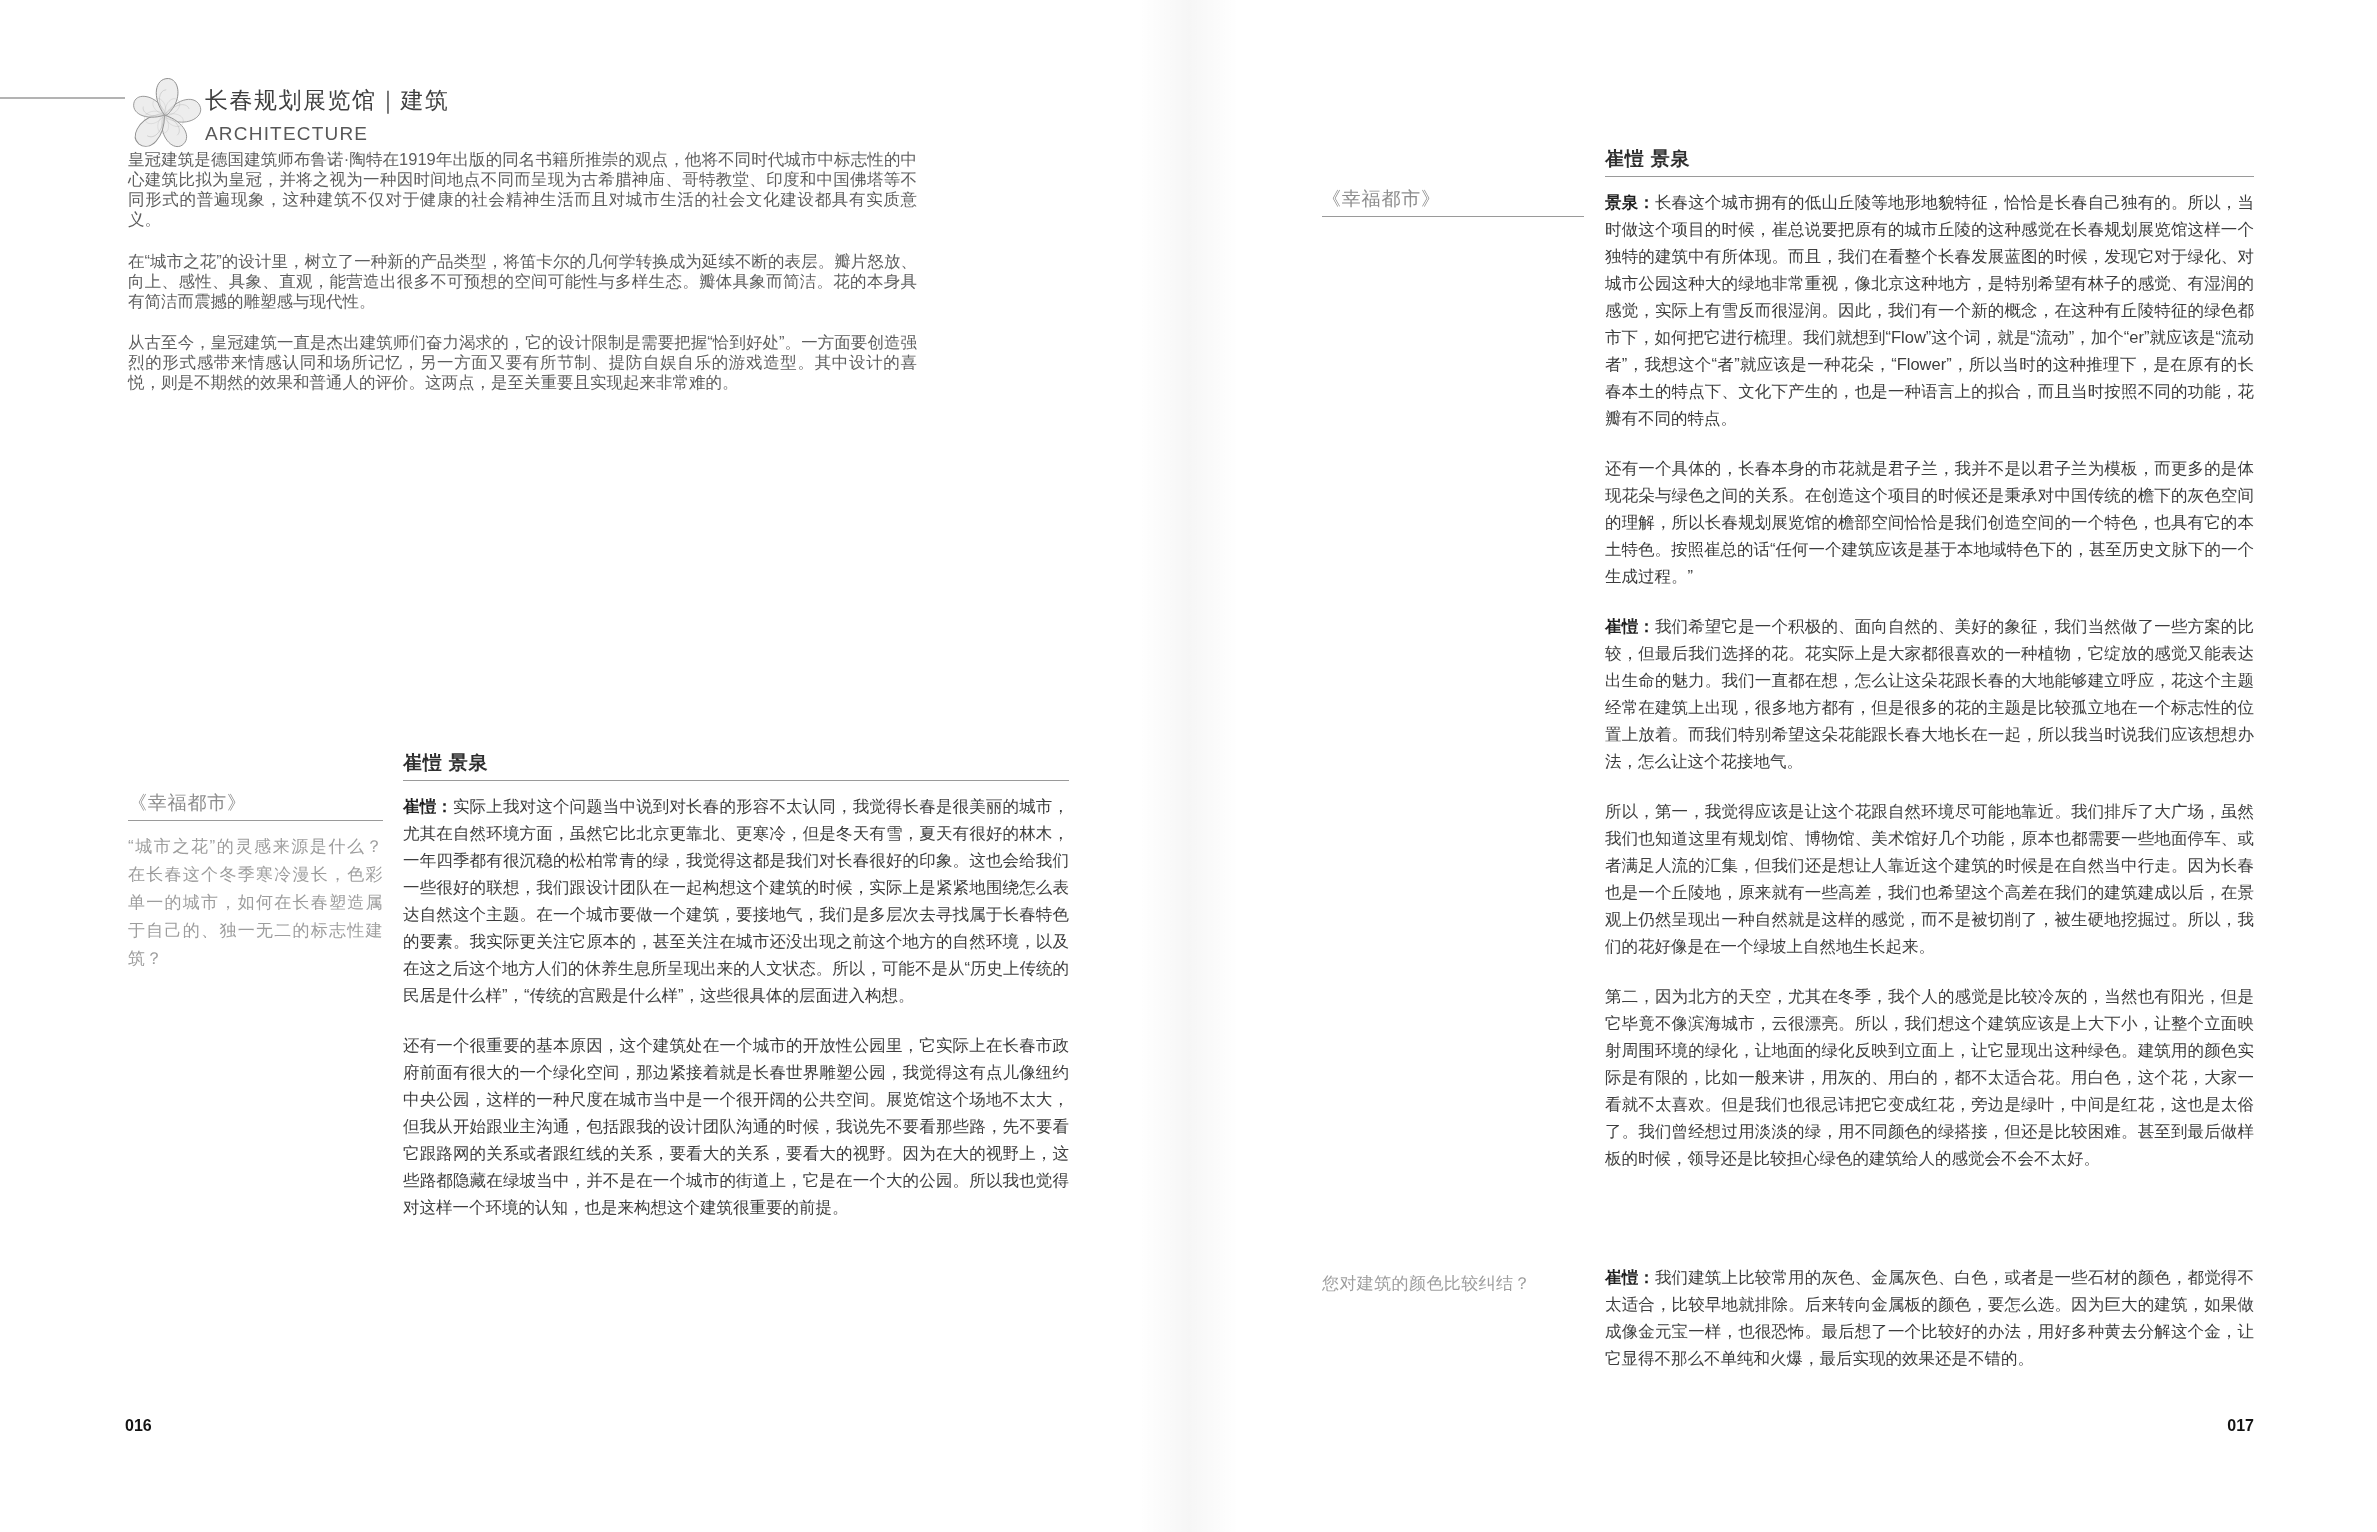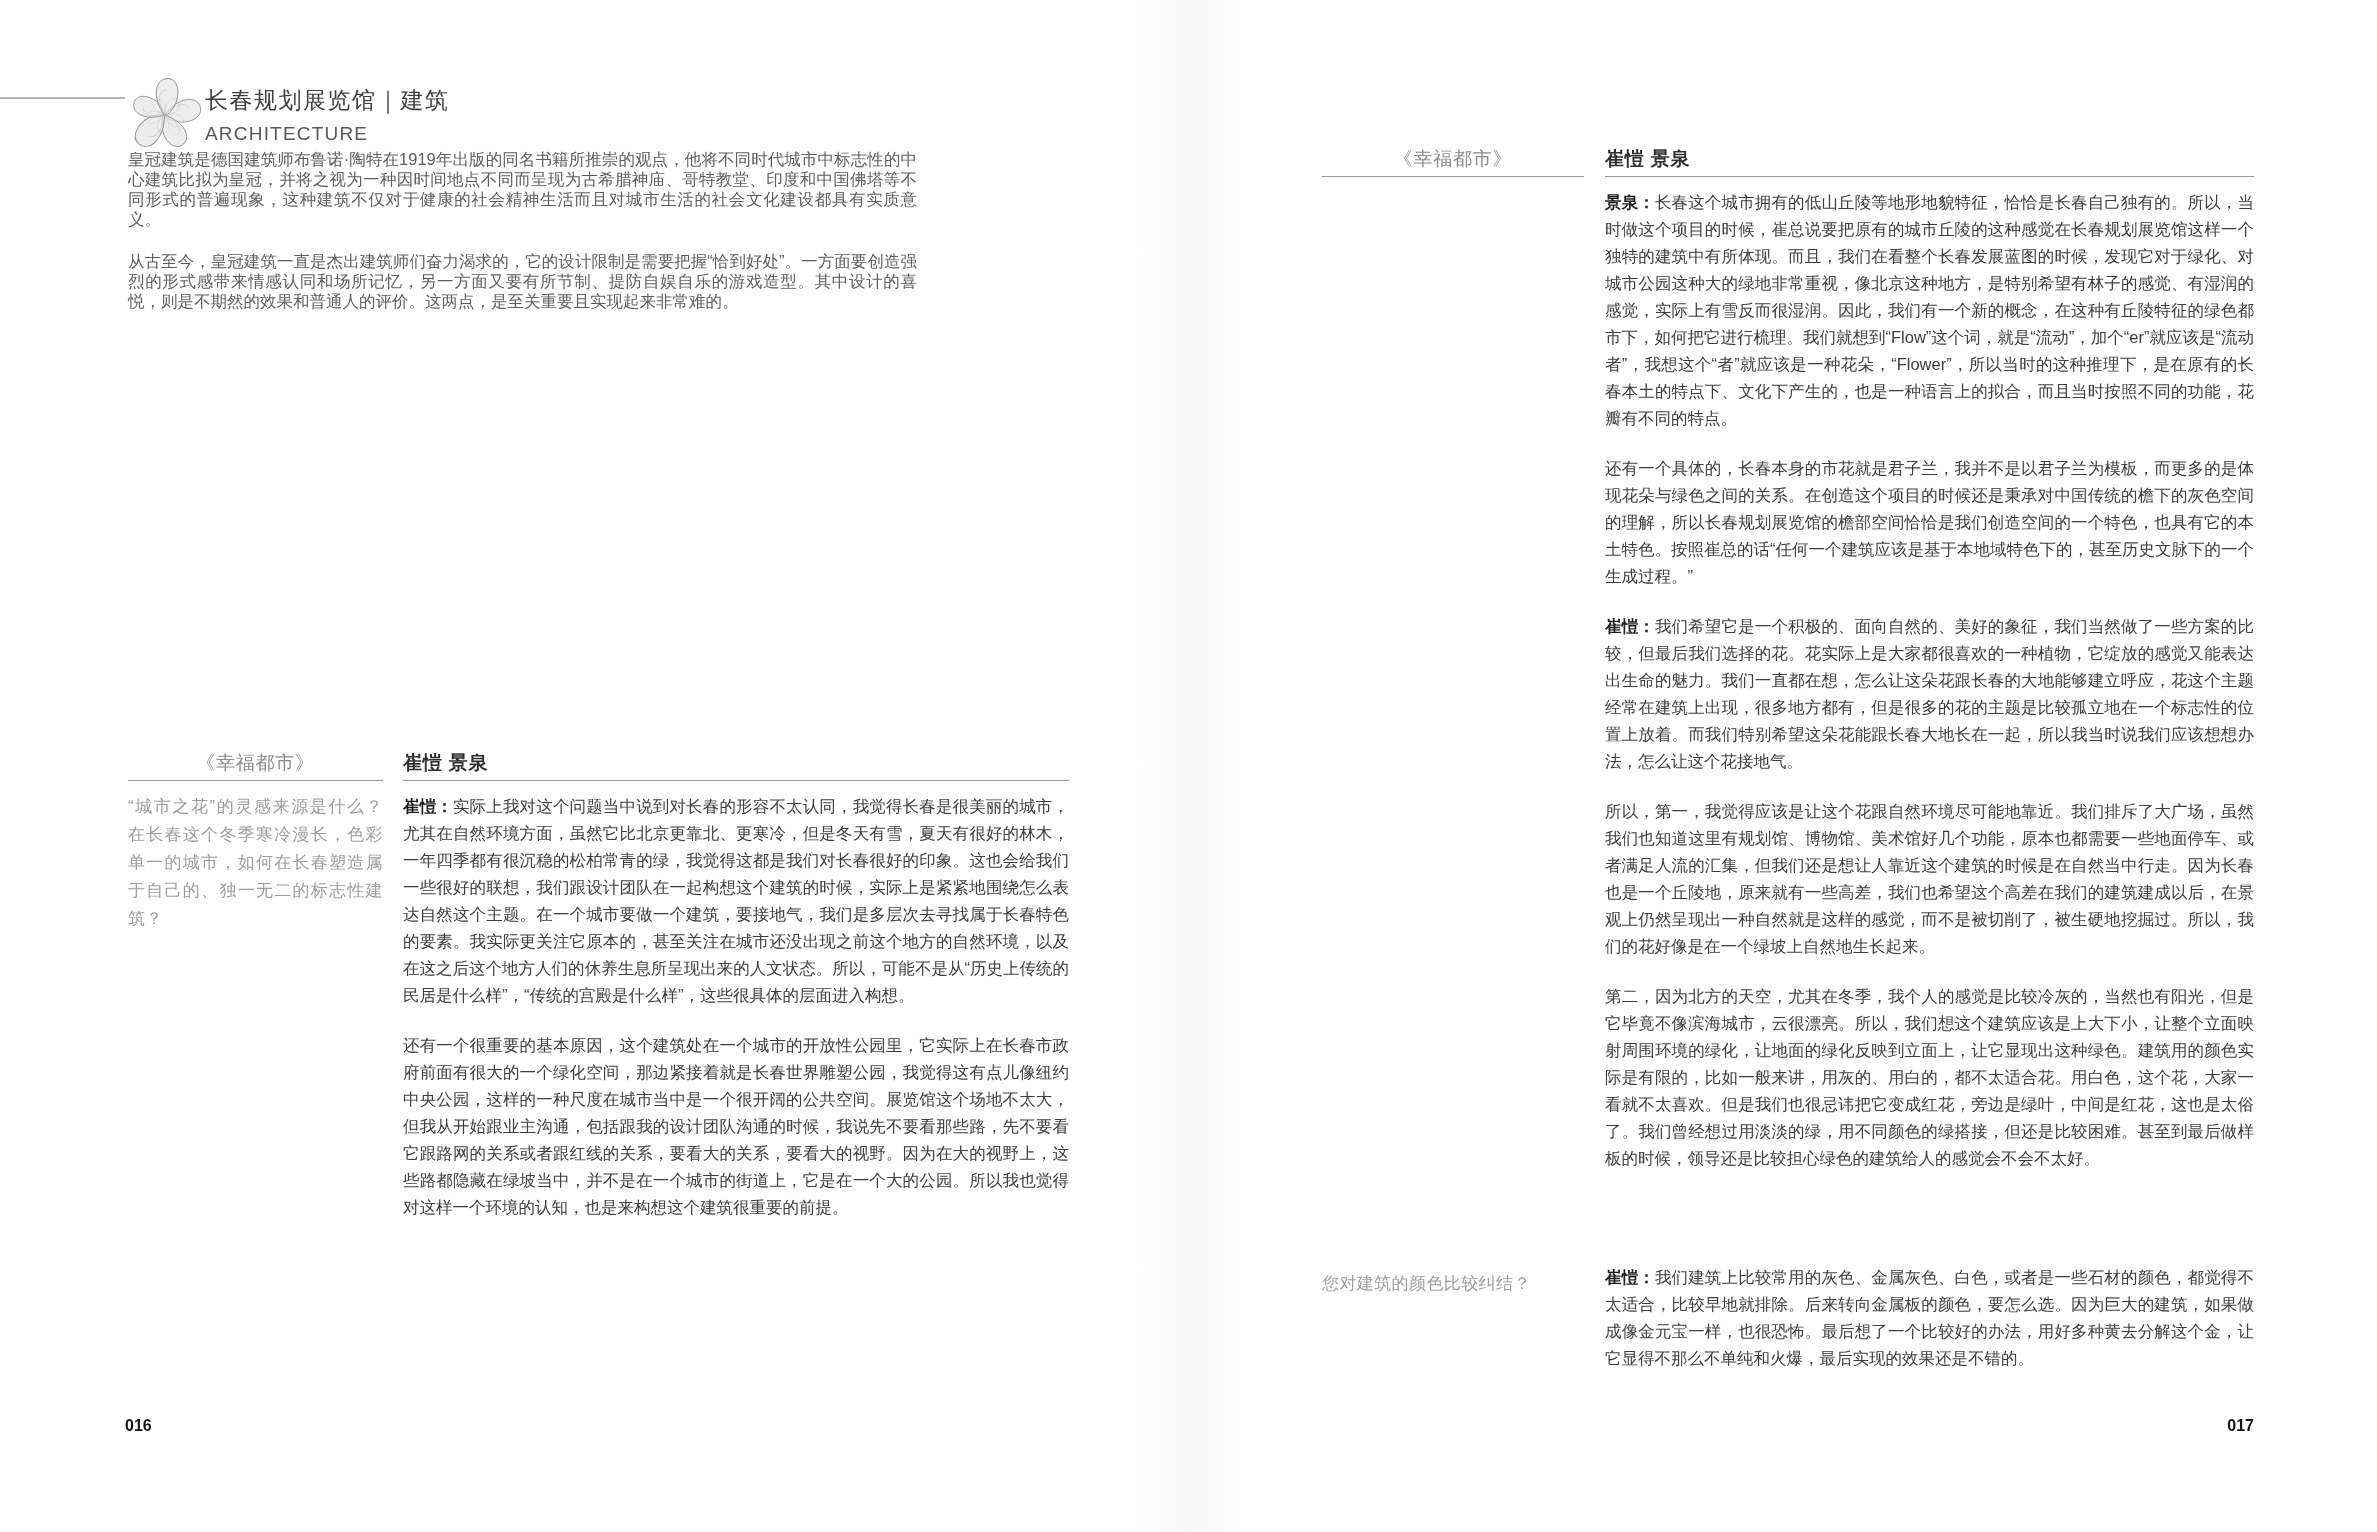--- a/index.html
+++ b/index.html
@@ -14,21 +14,21 @@
   .logo{position:absolute;left:126px;top:68px;width:77px;height:89px;}
   .masthead{position:absolute;left:205px;top:85px;}
   .masthead .cn{font-size:23px;color:#3f3f3f;letter-spacing:1.5px;}
   .masthead .en{font-size:19px;color:#585858;letter-spacing:1.2px;margin-top:7px;}
   
   .intro{position:absolute;left:128px;top:149px;width:789px;}
   .intro p{font-size:16.5px;line-height:20px;color:#5e5e5e;text-align:justify;margin:0 0 21.5px 0;}
   
   .col{position:absolute;}
   .colhead{font-size:19px;line-height:21.5px;height:21.5px;}
-  .series{text-align:center;color:#8c8c8c;letter-spacing:0.8px;}
+  .series{text-align:left;color:#8c8c8c;letter-spacing:0.8px;margin-top:40px;}
   .speakers{font-weight:bold;color:#2e2e2e;letter-spacing:0.8px;}
   .rule{border:none;border-top:1.5px solid #9a9a9a;margin:6.2px 0 0 0;}
   .question{margin-top:12.3px;font-size:17px;line-height:28px;color:#9d9d9d;text-align:justify;letter-spacing:0.4px;}
   .qfree{font-size:17px;line-height:28px;color:#9d9d9d;letter-spacing:0.4px;}
   .ans{margin-top:12.3px;}
   .ans p{font-size:16.5px;line-height:27px;color:#3d3d3d;text-align:justify;margin:0 0 23px 0;}
   .ans p:last-child{margin-bottom:0;}
   .ans b{color:#1e1e1e;}
   .pagenum{position:absolute;font-size:16px;font-weight:bold;color:#141414;}
 </style>
@@ -69,20 +69,21 @@
       </g>
     </svg>
   </div>
   <div class="masthead">
     <div class="cn">长春规划展览馆｜建筑</div>
     <div class="en">ARCHITECTURE</div>
   </div>
 
   <div class="intro">
     <p>皇冠建筑是德国建筑师布鲁诺·陶特在1919年出版的同名书籍所推崇的观点，他将不同时代城市中标志性的中心建筑比拟为皇冠，并将之视为一种因时间地点不同而呈现为古希腊神庙、哥特教堂、印度和中国佛塔等不同形式的普遍现象，这种建筑不仅对于健康的社会精神生活而且对城市生活的社会文化建设都具有实质意义。</p>
+    <p>在“城市之花”的设计里，树立了一种新的产品类型，将笛卡尔的几何学转换成为延续不断的表层。瓣片怒放、向上、感性、具象、直观，能营造出很多不可预想的空间可能性与多样生态。瓣体具象而简洁。花的本身具有简洁而震撼的雕塑感与现代性。</p>
     <p>从古至今，皇冠建筑一直是杰出建筑师们奋力渴求的，它的设计限制是需要把握“恰到好处”。一方面要创造强烈的形式感带来情感认同和场所记忆，另一方面又要有所节制、提防自娱自乐的游戏造型。其中设计的喜悦，则是不期然的效果和普通人的评价。这两点，是至关重要且实现起来非常难的。</p>
   </div>
 
   <div class="col" style="left:128px;top:752px;width:255px;">
     <div class="colhead series">《幸福都市》</div>
     <hr class="rule">
     <div class="question">“城市之花”的灵感来源是什么？在长春这个冬季寒冷漫长，色彩单一的城市，如何在长春塑造属于自己的、独一无二的标志性建筑？</div>
   </div>
 
   <div class="col" style="left:403px;top:752px;width:666px;">

